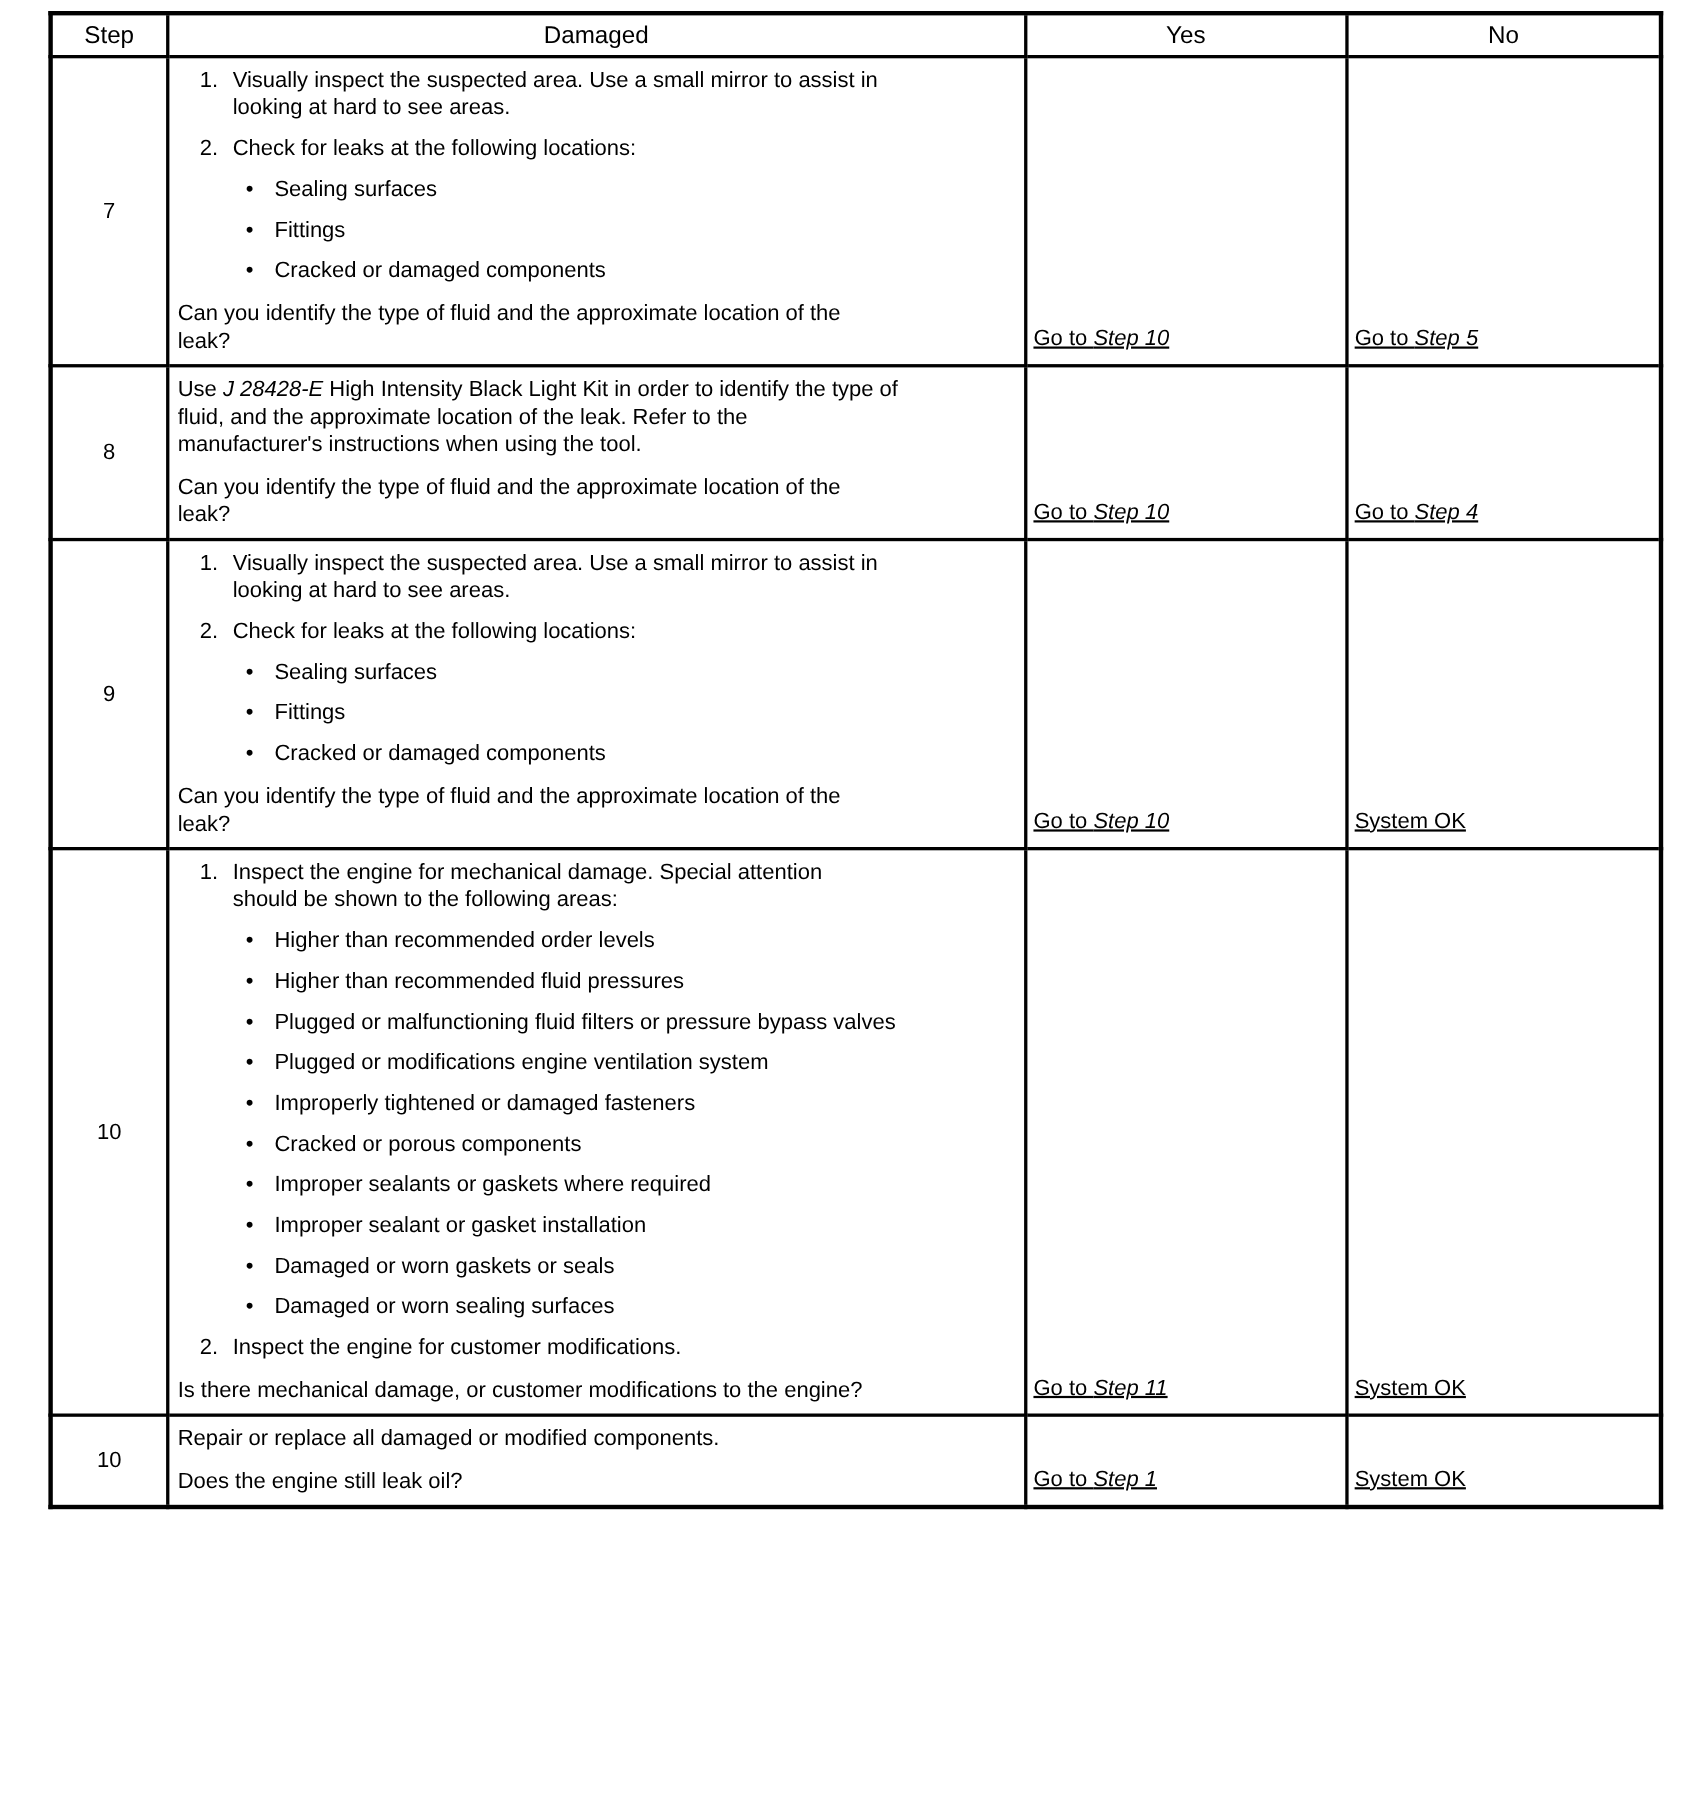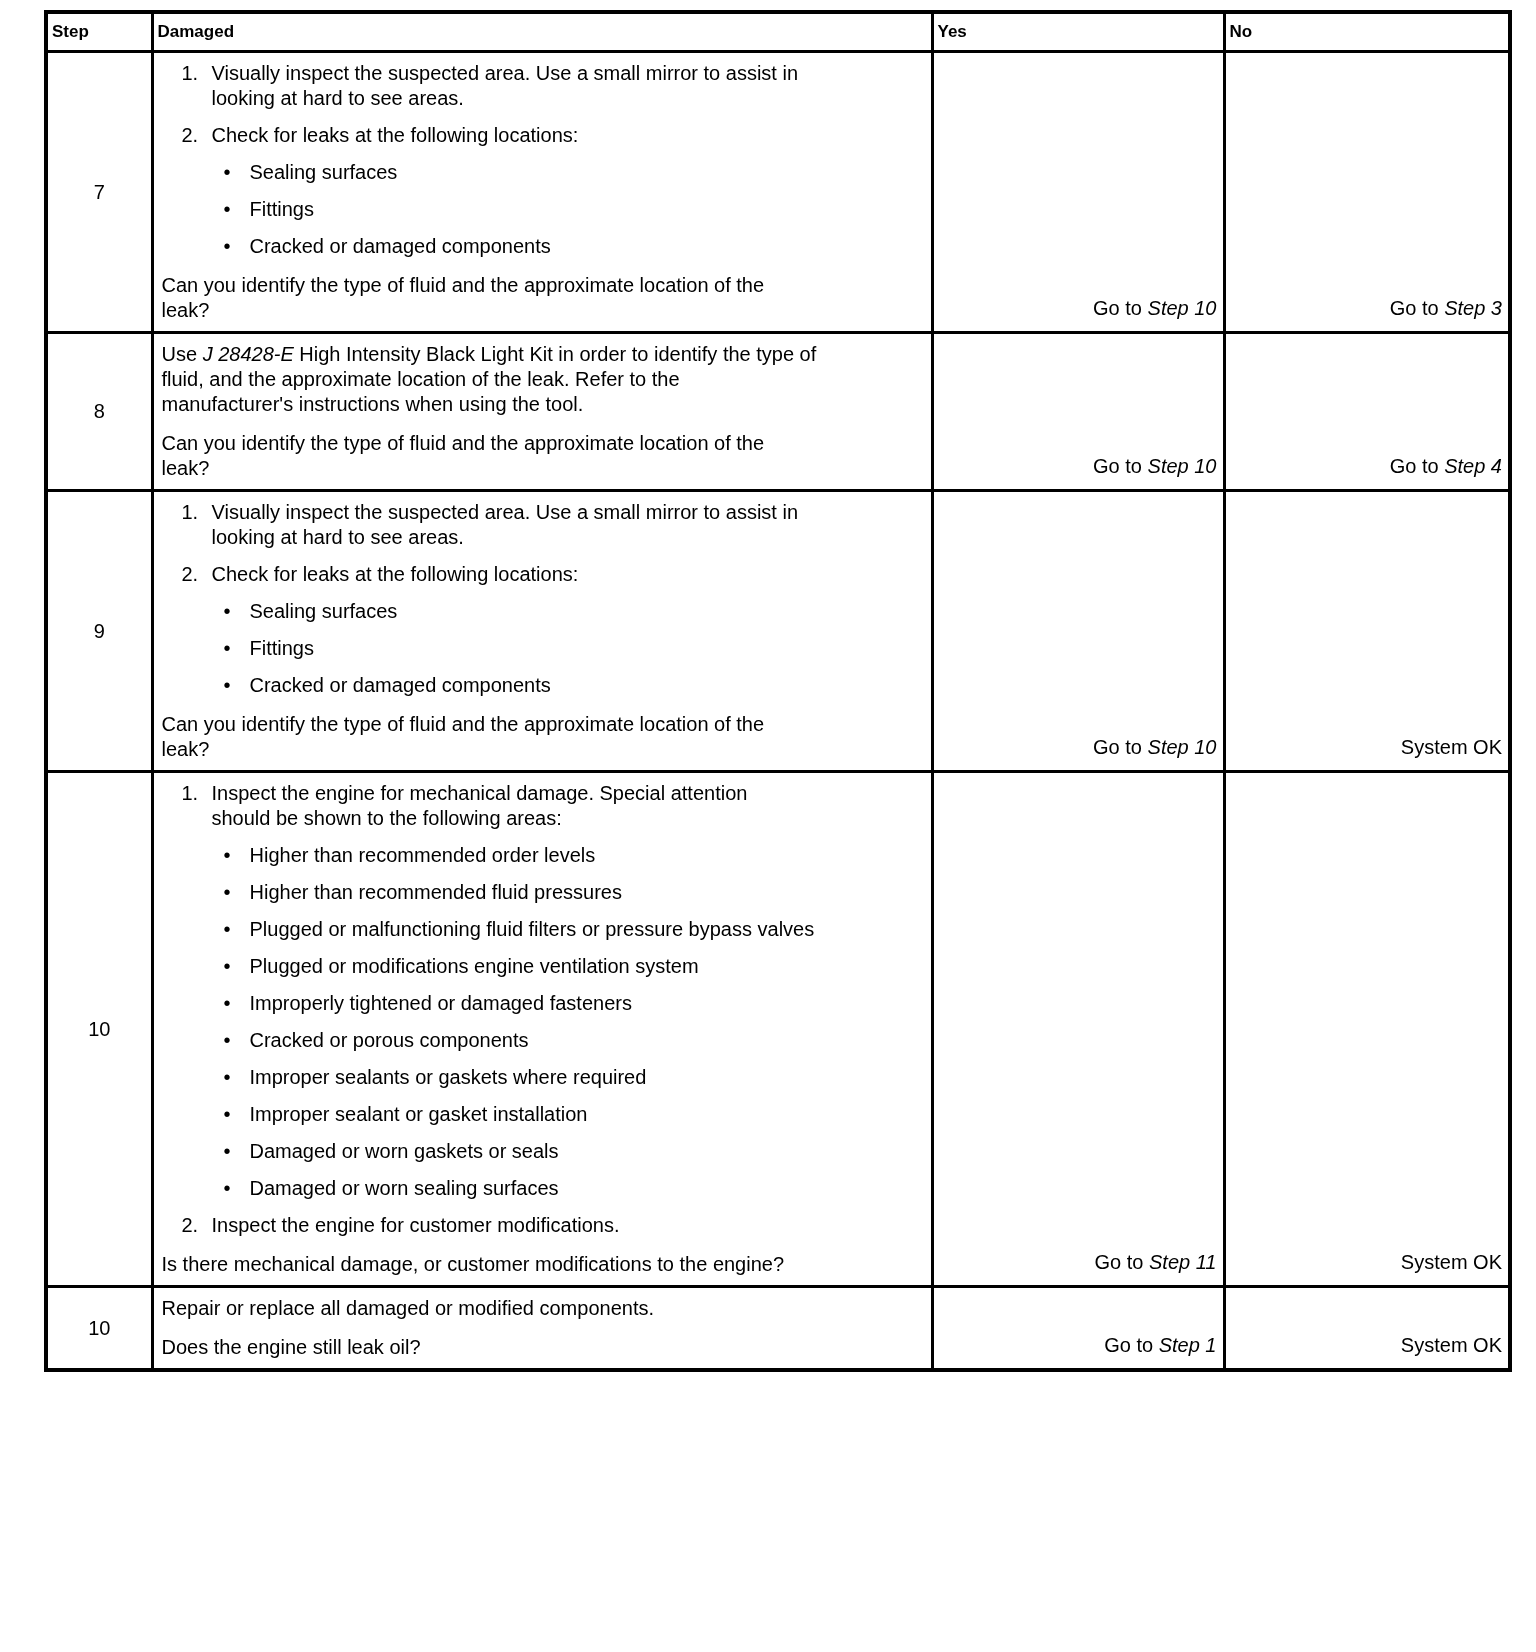--- a/index.html
+++ b/index.html
@@ -27,37 +27,38 @@
     margin: 10px 0 0 44px;
     border: 4px solid #000000;
   }
   th, td {
     border: 3px solid #000000;
     vertical-align: top;
     font-size: 20px;
     line-height: 25px;
   }
   th {
-    font-weight: bold;
-    text-align: left;
+    font-weight: normal;
+    text-align: center;
     padding: 5px 4px 6px 4px;
-    font-size: 17px;
+    font-size: 22px;
   }
   td.step-cell {
     text-align: center;
     vertical-align: middle;
     font-size: 20px;
   }
   td.action-cell {
     padding: 6px 10px 8px 8px;
   }
   td.answer-cell {
     vertical-align: bottom;
-    text-align: right;
+    text-align: left;
     padding: 4px 6px 10px 6px;
+    text-decoration: underline;
   }
   .blk {
     display: flex;
     align-items: flex-start;
     margin-top: 12px;
   }
   .blk:first-child { margin-top: 2px; }
   .blk-num { margin-left: 20px; }
   .blk-num .marker {
     flex: 0 0 30px;
@@ -118,21 +119,21 @@
             </div>
             <div class="blk blk-bullet">
               <span class="marker">•</span>
               <span class="txt"><span>Cracked or damaged components</span></span>
             </div>
             <div class="blk blk-question">
               <span class="txt"><span>Can you identify the type of fluid and the approximate location of the leak?</span></span>
             </div>
           </td>
           <td class="answer-cell"><span><span>Go to </span><i>Step 10</i></span></td>
-          <td class="answer-cell"><span><span>Go to </span><i>Step 3</i></span></td>
+          <td class="answer-cell"><span><span>Go to </span><i>Step 5</i></span></td>
         </tr>
         <tr>
           <td class="step-cell">8</td>
           <td class="action-cell">
             <div class="blk blk-para">
               <span class="txt"><span>Use </span><i>J 28428-E</i><span> High Intensity Black Light Kit in order to identify the type of fluid, and the approximate location of the leak. Refer to the manufacturer's instructions when using the tool.</span></span>
             </div>
             <div class="blk blk-question">
               <span class="txt"><span>Can you identify the type of fluid and the approximate location of the leak?</span></span>
             </div>

